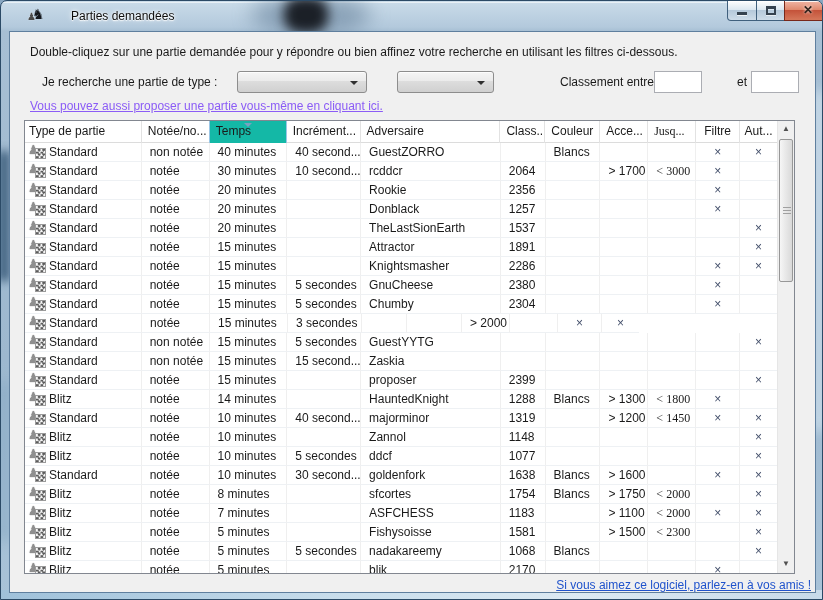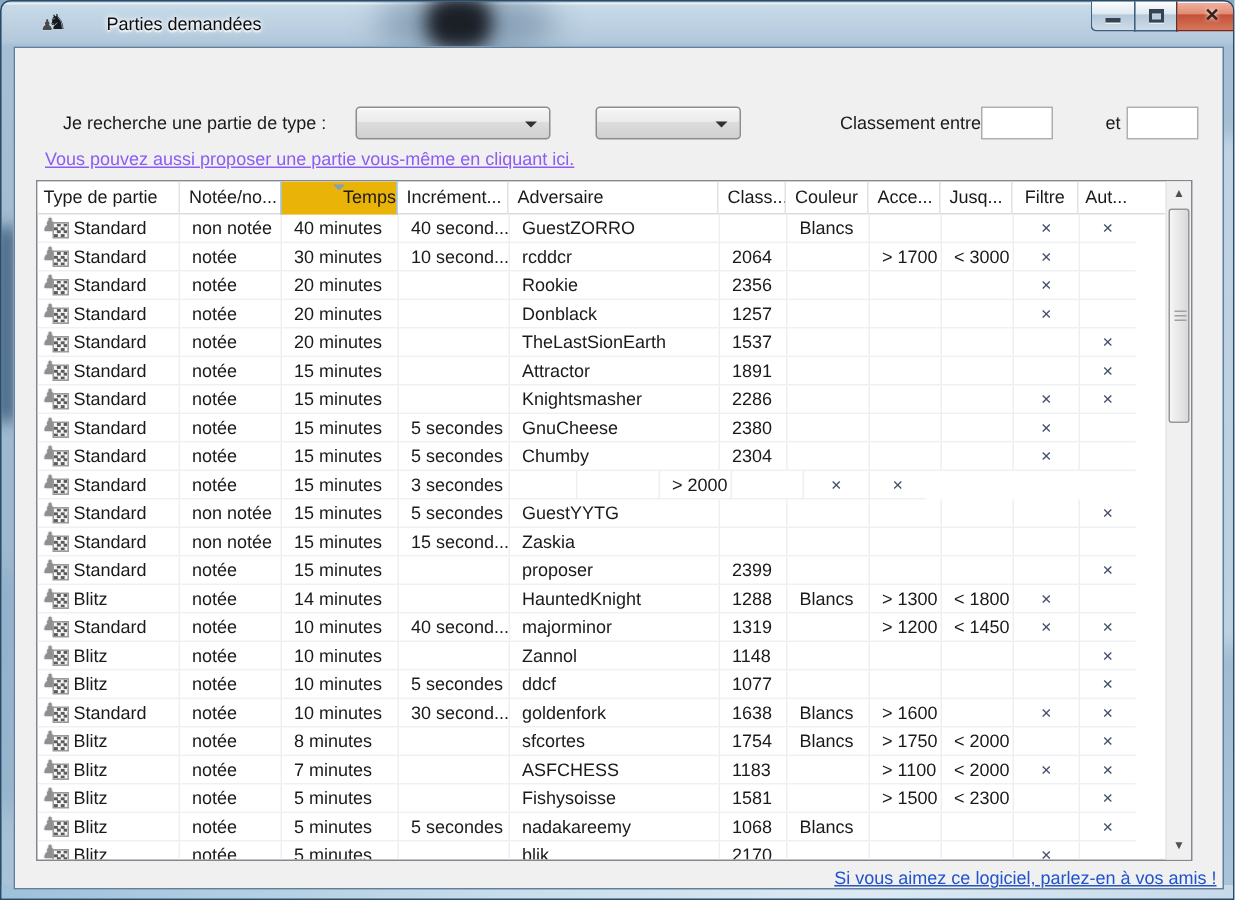--- a/index.html
+++ b/index.html
@@ -63,29 +63,29 @@
   .propose { position:absolute; left:20px; top:67px; }
   .footer-link { position:absolute; right:4px; top:546px;margin-left:44px; }
 
   
   .lv { position:absolute; left:14px; top:88px; width:771px; height:454px; background:#fff;
         border:1px solid #828790; display:flex; }
   .lv-main { width:752px; display:flex; flex-direction:column; overflow:hidden; }
   .lv-head { height:22px; display:flex; background:#fff; border-bottom:1px solid #dcdcdc; flex:none; }
   .hcell { height:22px; line-height:21px; padding-left:6px; border-right:1px solid #e2e2e2; position:relative;
            white-space:nowrap; overflow:hidden; cursor:default; }
-  .hcell.sorted { background:#eab308; border-left:1px solid #9ac6e6; border-right:1px solid #9ac6e6; margin-left:-1px;text-align:right; }
+  .hcell.sorted { background:#14b8a6; border-left:1px solid #9ac6e6; border-right:1px solid #9ac6e6; margin-left:-1px; }
   .sort-arrow { position:absolute; top:2px; left:50%; margin-left:-4px; width:0; height:0;
                 border-left:4px solid transparent; border-right:4px solid transparent; border-top:4px solid #7ba0c0; }
   .lv-body { flex:1; overflow:hidden; }
   .trow { display:flex; height:19px; }
   .cell { height:19px; line-height:18px; padding-left:8px; border-right:1px solid #efefef; border-bottom:1px solid #eef1f4;
           white-space:nowrap; overflow:hidden; }
-  .c0{width:95px; padding-left:4px;} .c1{width:68px;} .c2{width:78px;} .c3{width:74px;} .c4{width:140px;}
-  .c5{width:45px;} .c6{width:55px;} .c7{width:48px;} .c8{width:48px;}
+  .c0{width:117px; padding-left:4px;} .c1{width:68px;} .c2{width:78px;} .c3{width:74px;} .c4{width:140px;}
+  .c5{width:45px;} .c6{width:55px;} .c7{width:48px;} .c8{width:48px;font-family:Liberation Serif, serif;}
   .c9{width:44px; text-align:center; padding-left:0;} .c10{width:37px; text-align:center; padding-left:0; border-right:none;}
   .xmark { color:#44506b; }
 
   .piece-icon { position:relative; display:inline-block; width:17px; height:15px; vertical-align:-3px; margin-right:3px; }
   .piece-icon .pawn { position:absolute; left:-1px; top:-3px; font-size:12px; color:#8f8f8f; text-shadow:0 0 1px #555; }
   .piece-icon .board { position:absolute; right:1px; bottom:1px; width:9px; height:9px;
       background:repeating-conic-gradient(#5c5c5c 0% 25%, #f6f6f6 0% 50%) 0 0/4.5px 4.5px; outline:1px solid #9a9a9a; }
 
   
   .vscroll { width:17px; background:#f0f0f0; position:relative; border-left:1px solid #e6e6e6; }
@@ -122,20 +122,21 @@
       <div class="wbtn max">
           <span class="glyph-max"></span>
         </div>
       <div class="wbtn close">
           <span class="glyph-close">✕</span>
         </div>
     </div>
   </div>
 
   <div class="client">
+    <div class="intro">Double-cliquez sur une partie demandée pour y répondre ou bien affinez votre recherche en utilisant les filtres ci-dessous.</div>
 
     <div class="filter-label">Je recherche une partie de type :</div>
     <div class="combo one">
       <span></span>
       <span class="combo-arrow"></span>
     </div>
     <div class="combo two">
       <span></span>
       <span class="combo-arrow"></span>
     </div>

